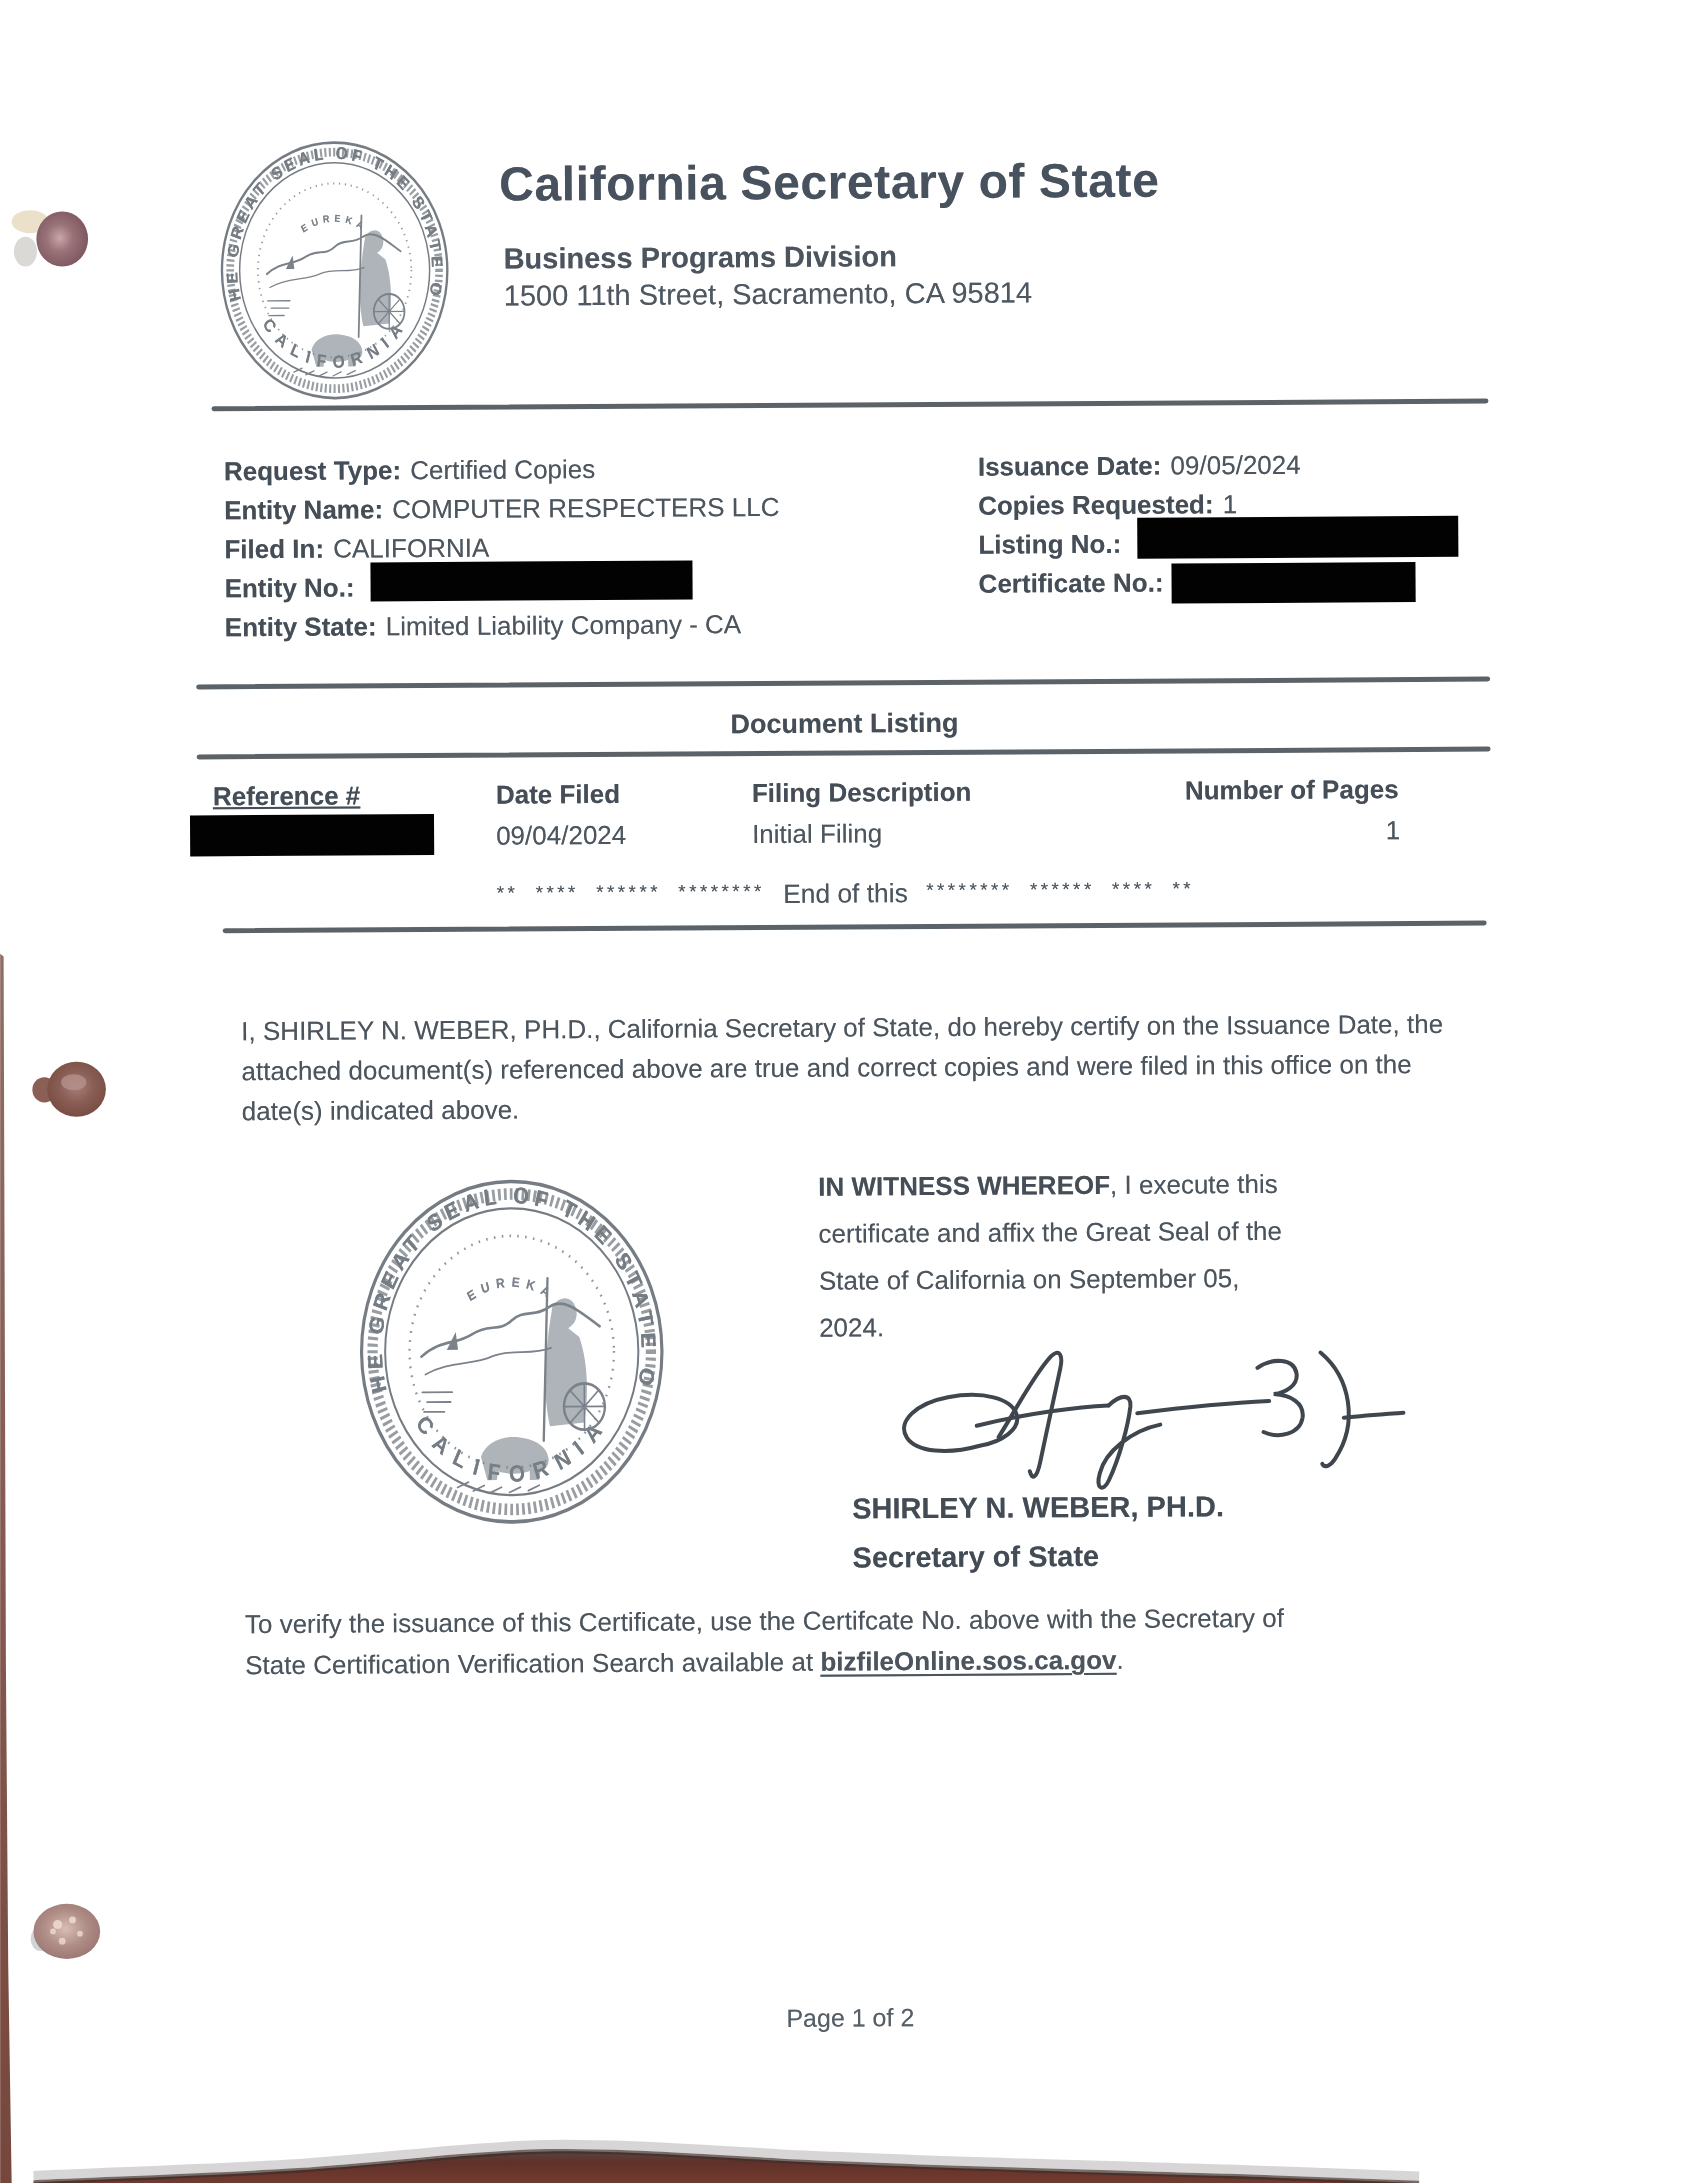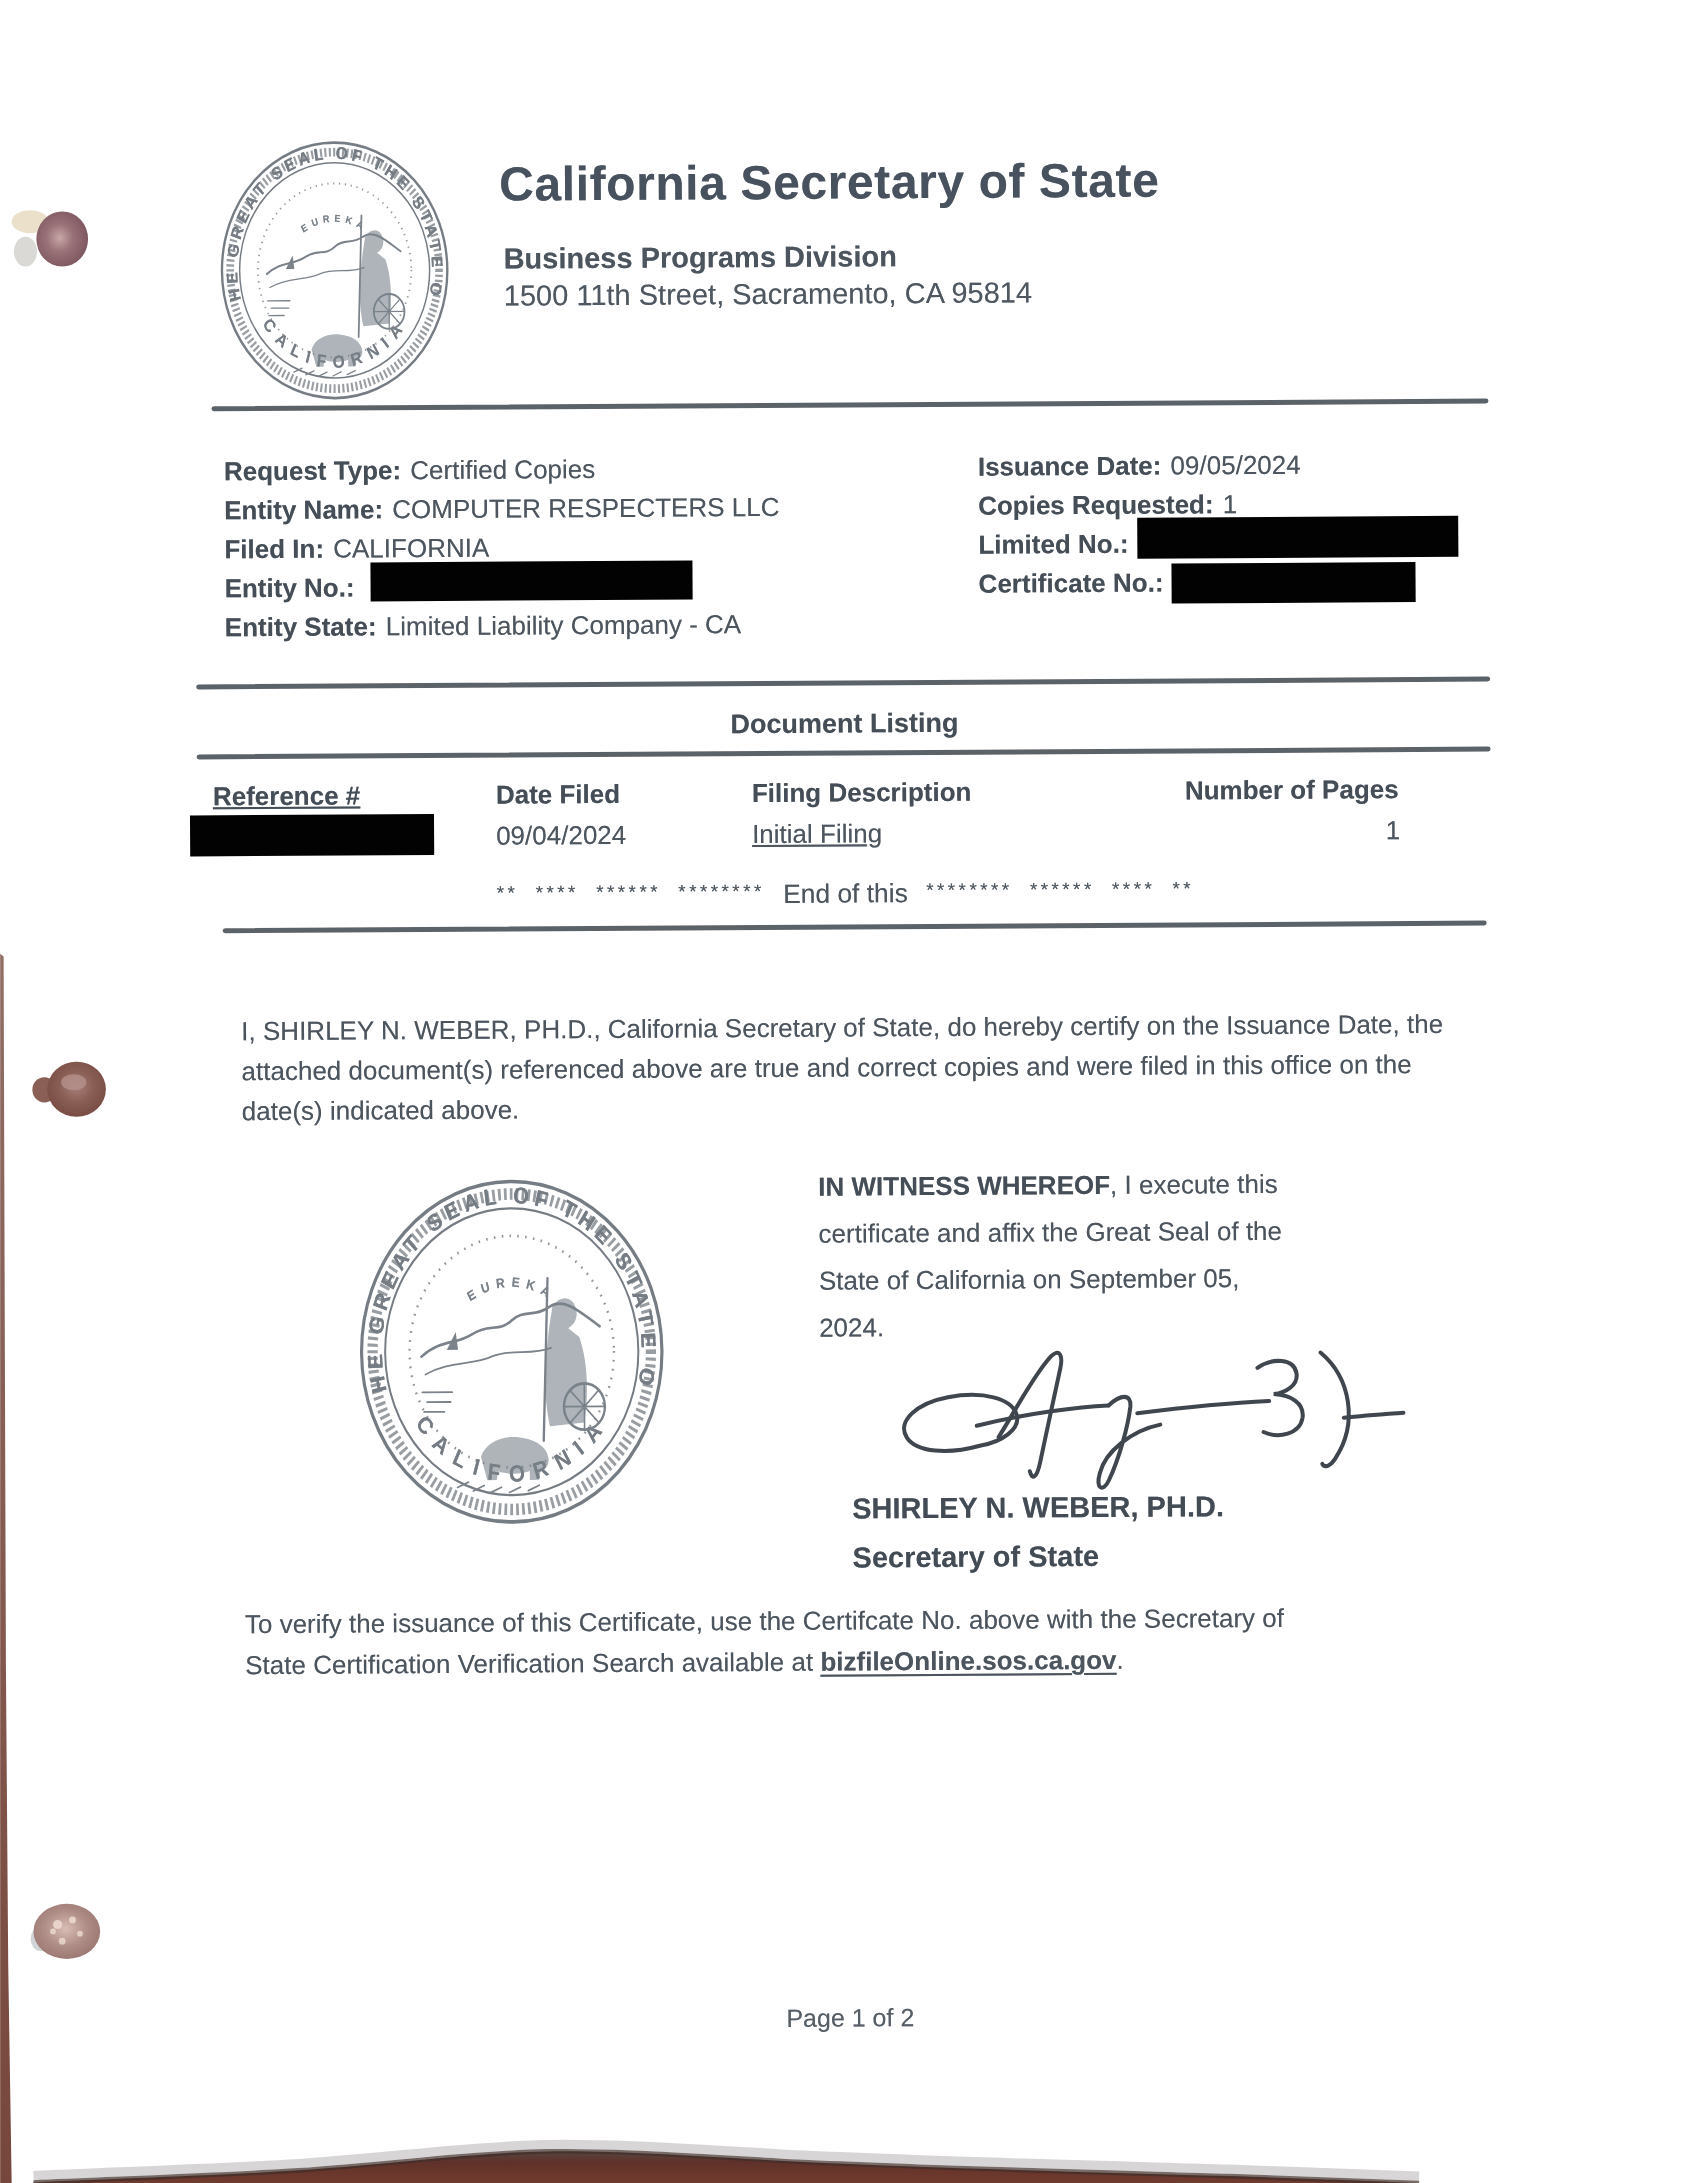--- a/index.html
+++ b/index.html
@@ -102,40 +102,40 @@
       <span class="lbl">Entity State:</span><span class="val">Limited Liability Company - CA</span>
     </div>
 
     <div class="row" style="left:981px;top:452px;">
       <span class="lbl">Issuance Date:</span><span class="val">09/05/2024</span>
     </div>
     <div class="row" style="left:981px;top:491px;">
       <span class="lbl">Copies Requested:</span><span class="val">1</span>
     </div>
     <div class="row" style="left:981px;top:530px;">
-      <span class="lbl">Limited No.:</span>
+      <span class="lbl">Listing No.:</span>
     </div>
     <div class="bar" style="left:1140px;top:519px;width:321px;height:41px;"></div>
     <div class="row" style="left:981px;top:569px;">
       <span class="lbl">Certificate No.:</span>
     </div>
     <div class="bar" style="left:1174px;top:565px;width:244px;height:40px;"></div>
 
     <div class="rule" style="left:198px;top:680px;width:1294px;"></div>
     <div class="abs section-title" style="left:214px;top:708px;width:1264px;">Document Listing</div>
     <div class="rule" style="left:198px;top:750px;width:1294px;"></div>
 
     <div class="th" style="left:214px;top:777px;text-decoration:underline;">Reference #</div>
     <div class="th" style="left:497px;top:777px;">Date Filed</div>
     <div class="th" style="left:753px;top:777px;">Filing Description</div>
     <div class="th" style="left:1186px;top:777px;">Number of Pages</div>
 
     <div class="bar" style="left:191px;top:811px;width:244px;height:41px;"></div>
     <div class="td" style="left:497px;top:818px;">09/04/2024</div>
-    <div class="td" style="left:753px;top:818px;text-decoration:underline;">Initial Filing</div>
+    <div class="td" style="left:753px;top:818px;">Initial Filing</div>
     <div class="td td-right" style="left:1186px;top:818px;width:215px;">1</div>
 
     <div class="endlist" style="left:214px;top:878px;width:1264px;">
       <span class="stars">**  ****  ******  ********</span>
       <span class="endlabel">End of this</span>
       <span class="stars">********  ******  ****  **</span>
     </div>
 
     <div class="rule" style="left:223px;top:924px;width:1264px;"></div>
 

